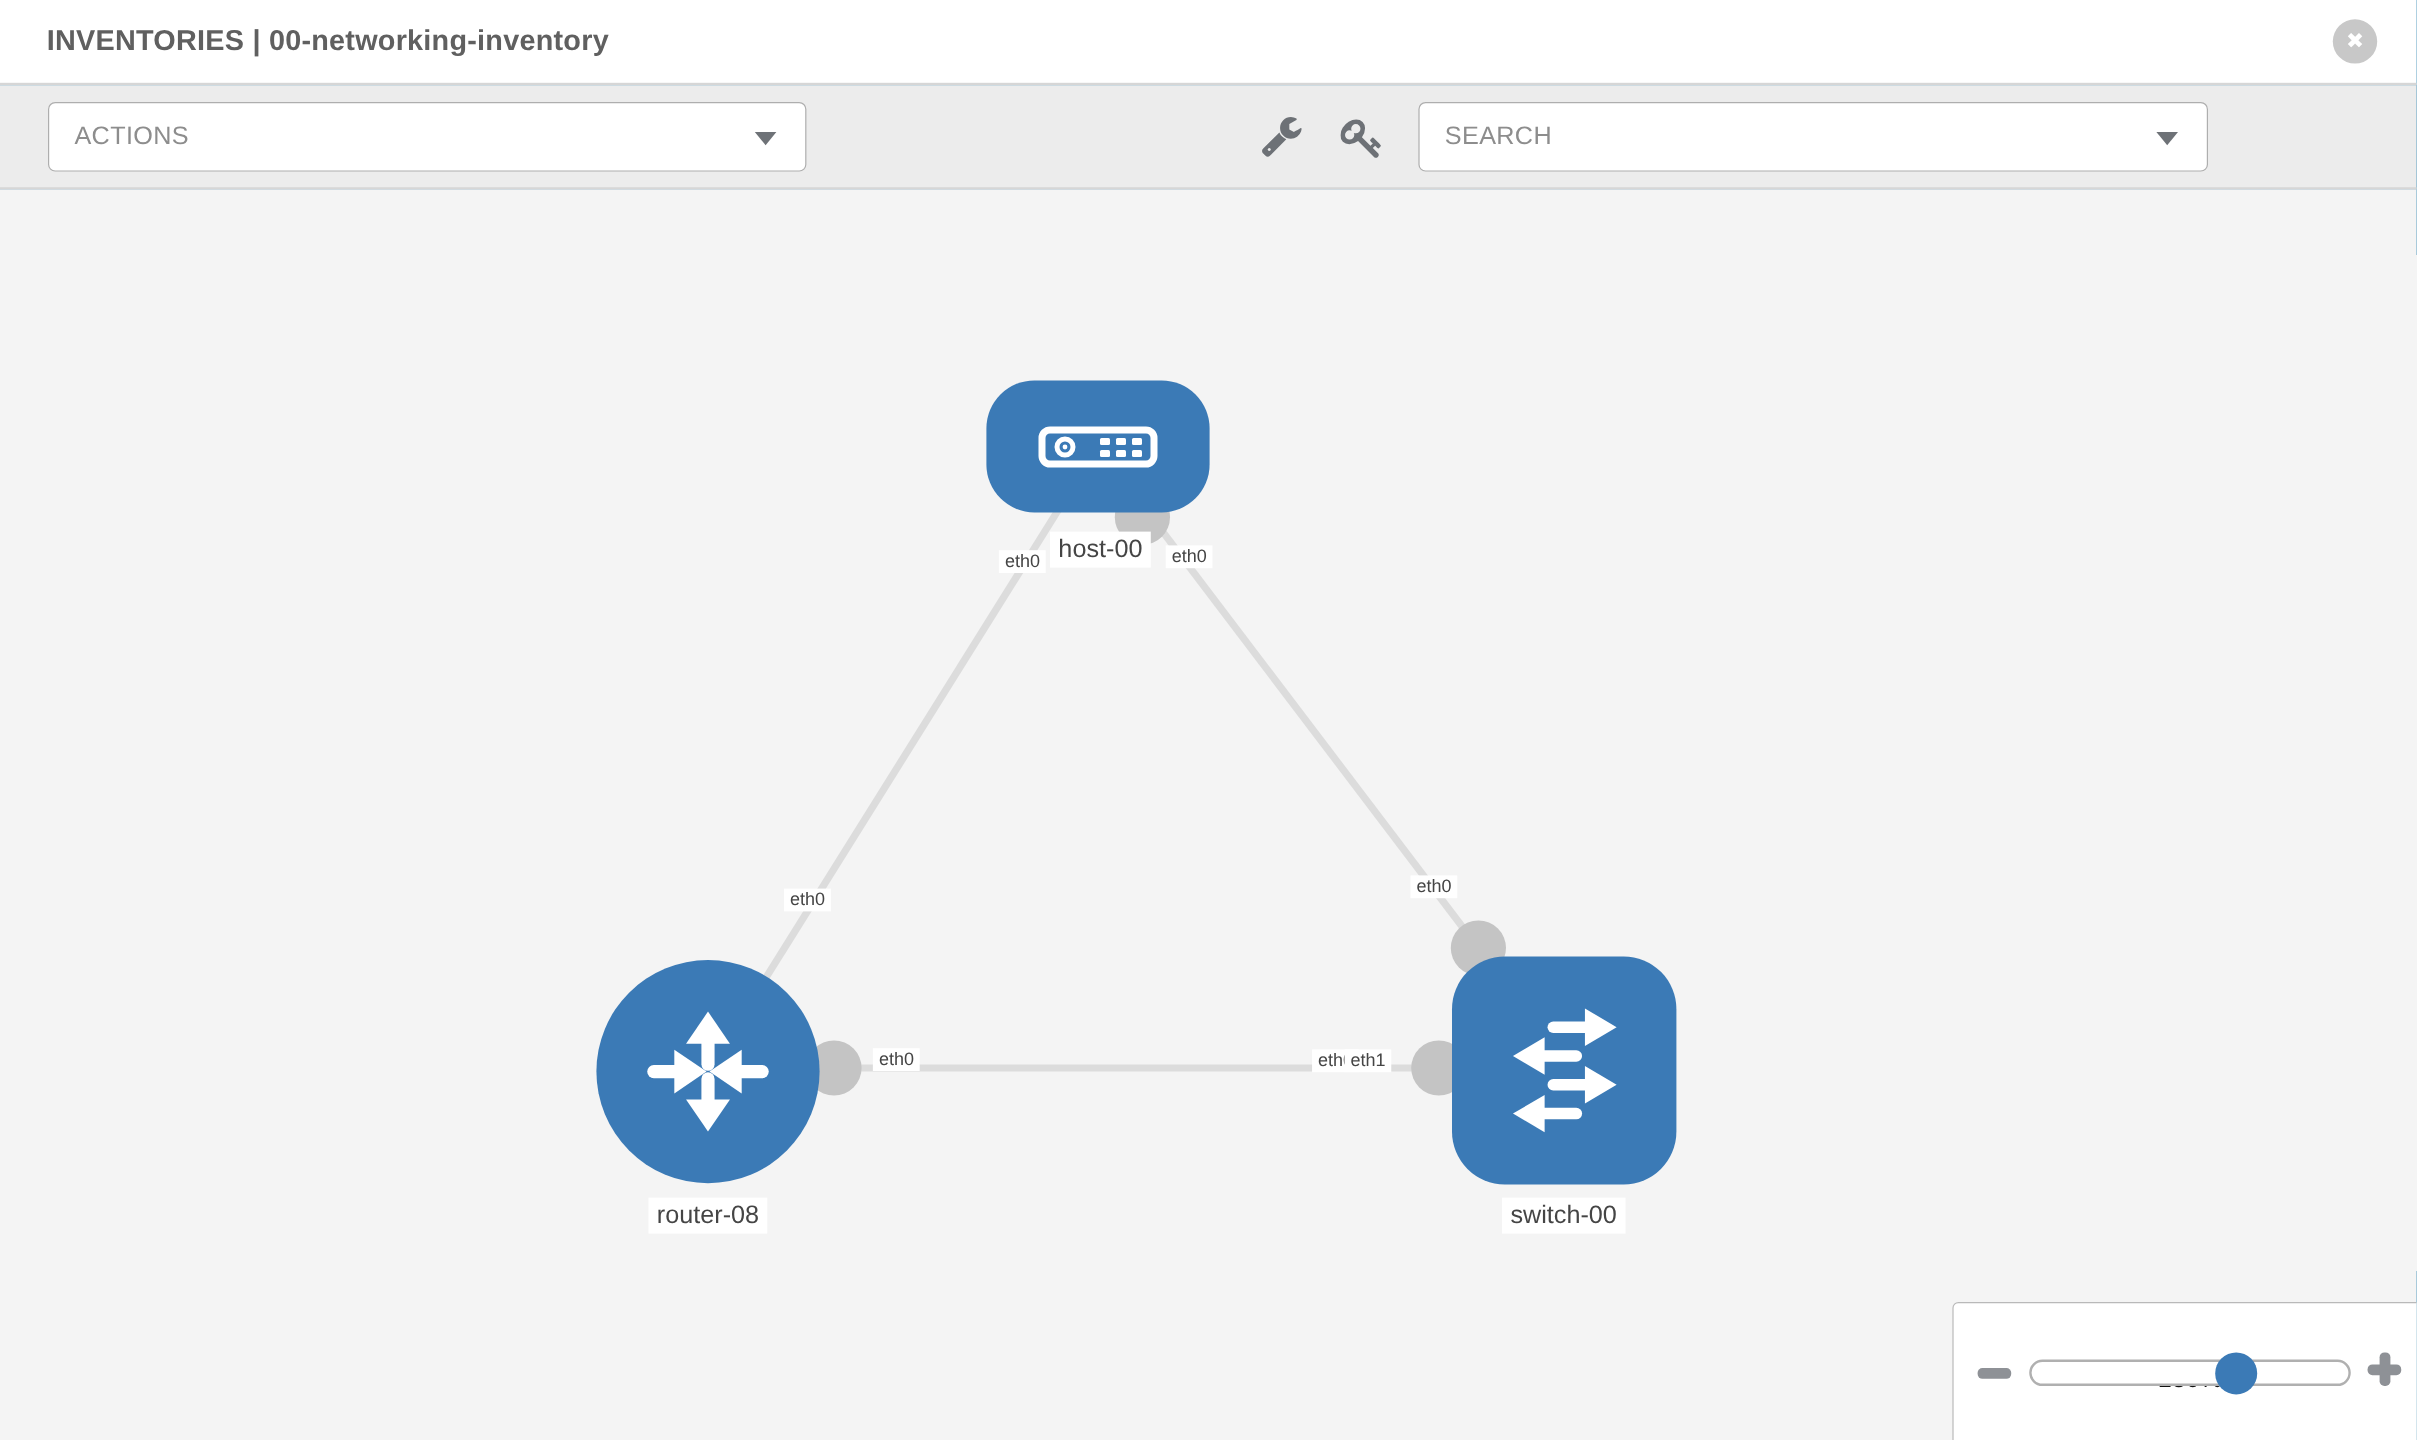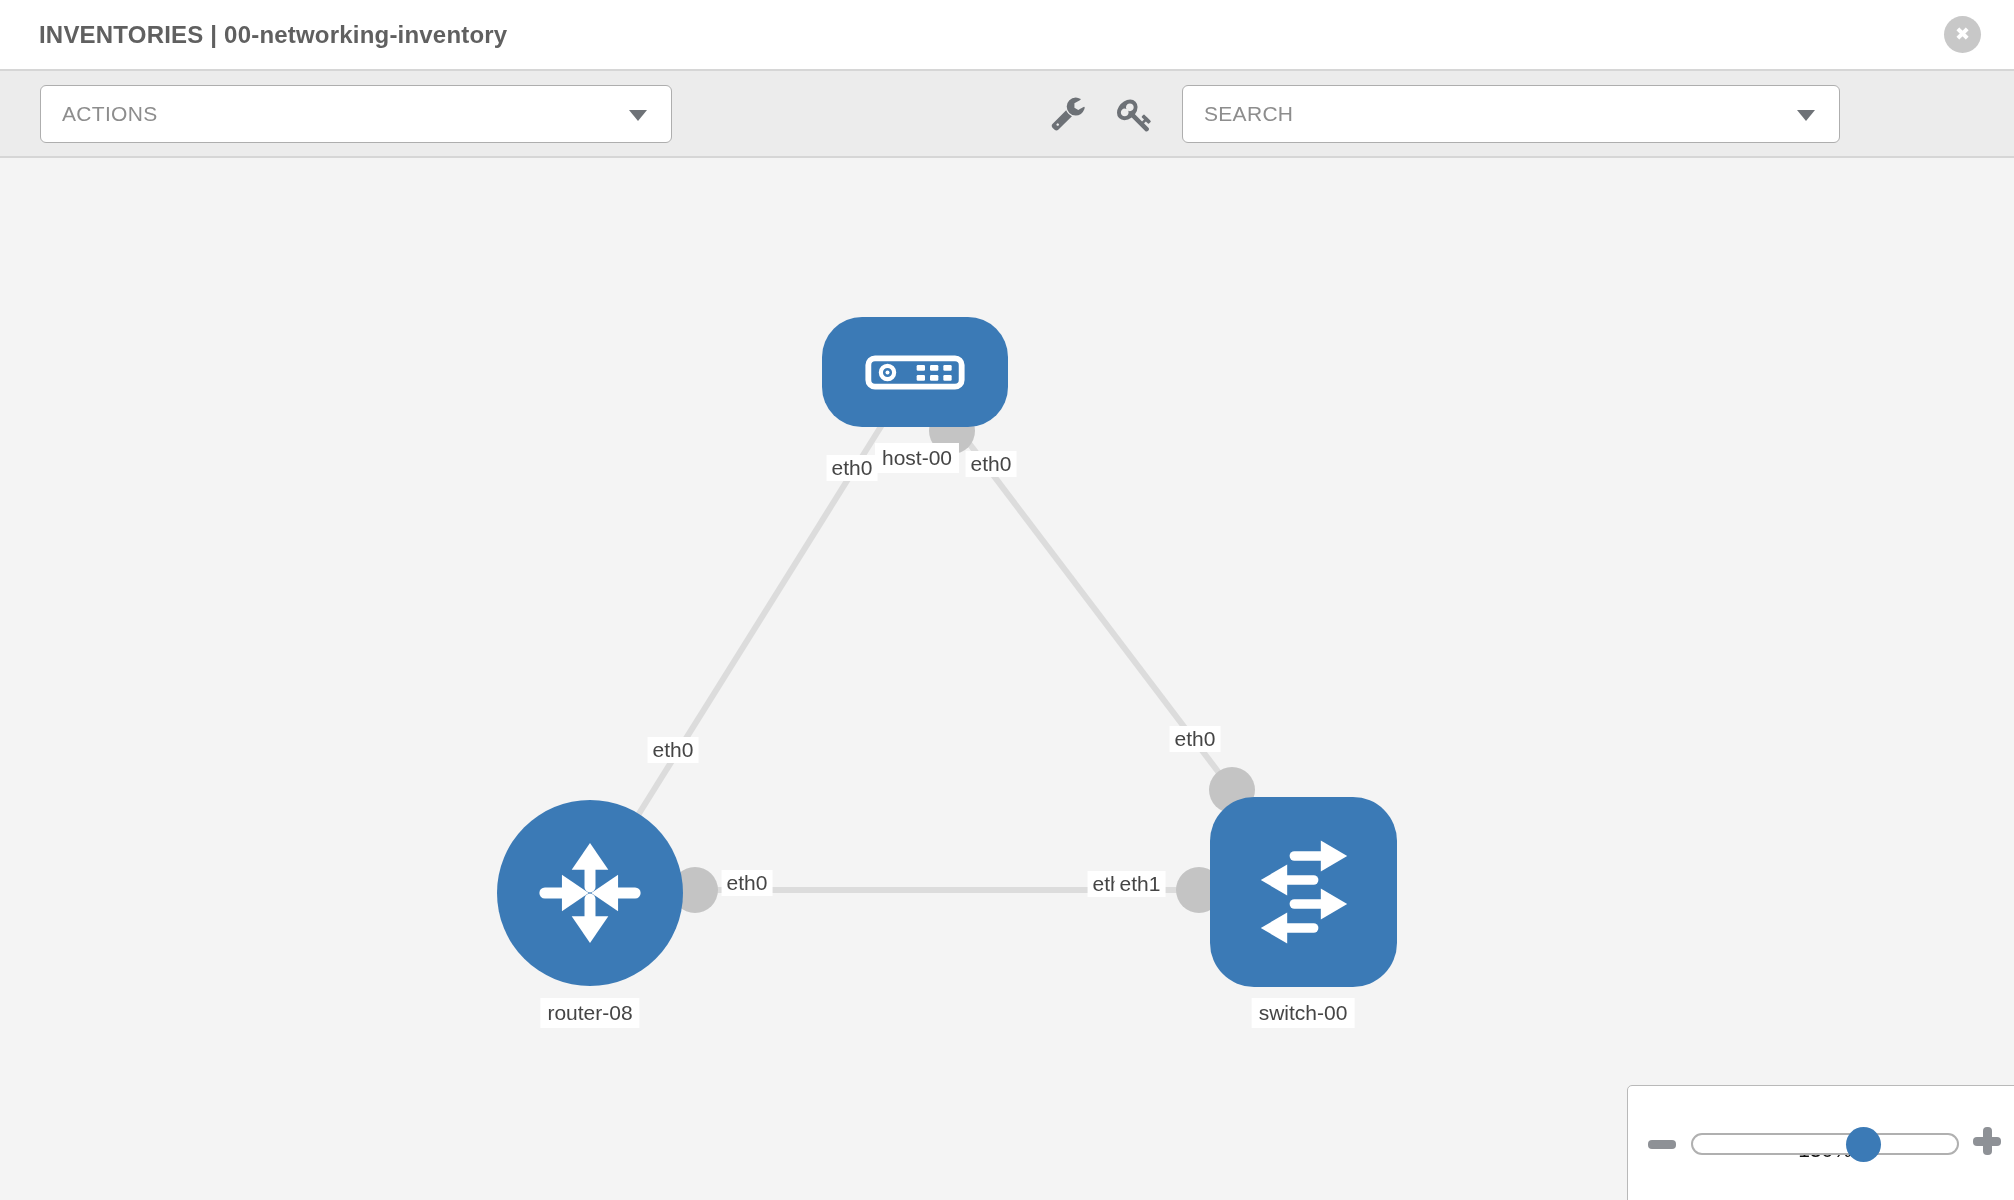--- a/index.html
+++ b/index.html
@@ -30,21 +30,21 @@
   .port{position:absolute;width:46px;height:46px;border-radius:50%;background:#c4c4c4;}
 
   .node{position:absolute;background:#3b7ab6;display:flex;align-items:center;justify-content:center;cursor:pointer;}
   .node-host{left:822px;top:159px;width:186px;height:110px;border-radius:40px;}
   .node-router{left:497px;top:642px;width:186px;height:186px;border-radius:50%;}
   .node-switch{left:1210px;top:639px;width:187px;height:190px;border-radius:44px;}
   .node svg{display:block;}
 
   .glabel{position:absolute;transform:translate(-50%,-50%);background:#fff;color:#454545;white-space:nowrap;}
   .node-label{font-size:21px;padding:3px 7px;}
-  .if-label{font-size:21px;padding:1px 5px;}
+  .if-label{font-size:15px;padding:1px 5px;}
 
   
   .zoom-panel{position:absolute;left:1627px;top:927px;width:390px;height:118px;background:#fff;border:1px solid #b9b9b9;border-radius:5px 0 0 0;}
   .zoom-value{position:absolute;left:63px;top:8px;width:268px;text-align:center;font-size:21px;color:#111;margin-top:44px;}
   .zoom-track{position:absolute;left:63px;top:47px;width:268px;height:22px;background:#fff;border:2px solid #b0b0b0;border-radius:12px;cursor:pointer;}
   .zoom-handle{position:absolute;left:218px;top:41px;width:35px;height:35px;border-radius:50%;background:#3b7ab6;cursor:grab;}
   .zbar{position:absolute;background:#8e9196;border-radius:4px;}
   .zoom-minus{position:absolute;left:20px;top:50px;width:30px;height:16px;cursor:pointer;}
   .zoom-minus .zbar{left:0;top:4px;width:28px;height:9px;}
   .zoom-plus{position:absolute;left:344px;top:40px;width:30px;height:30px;cursor:pointer;}

